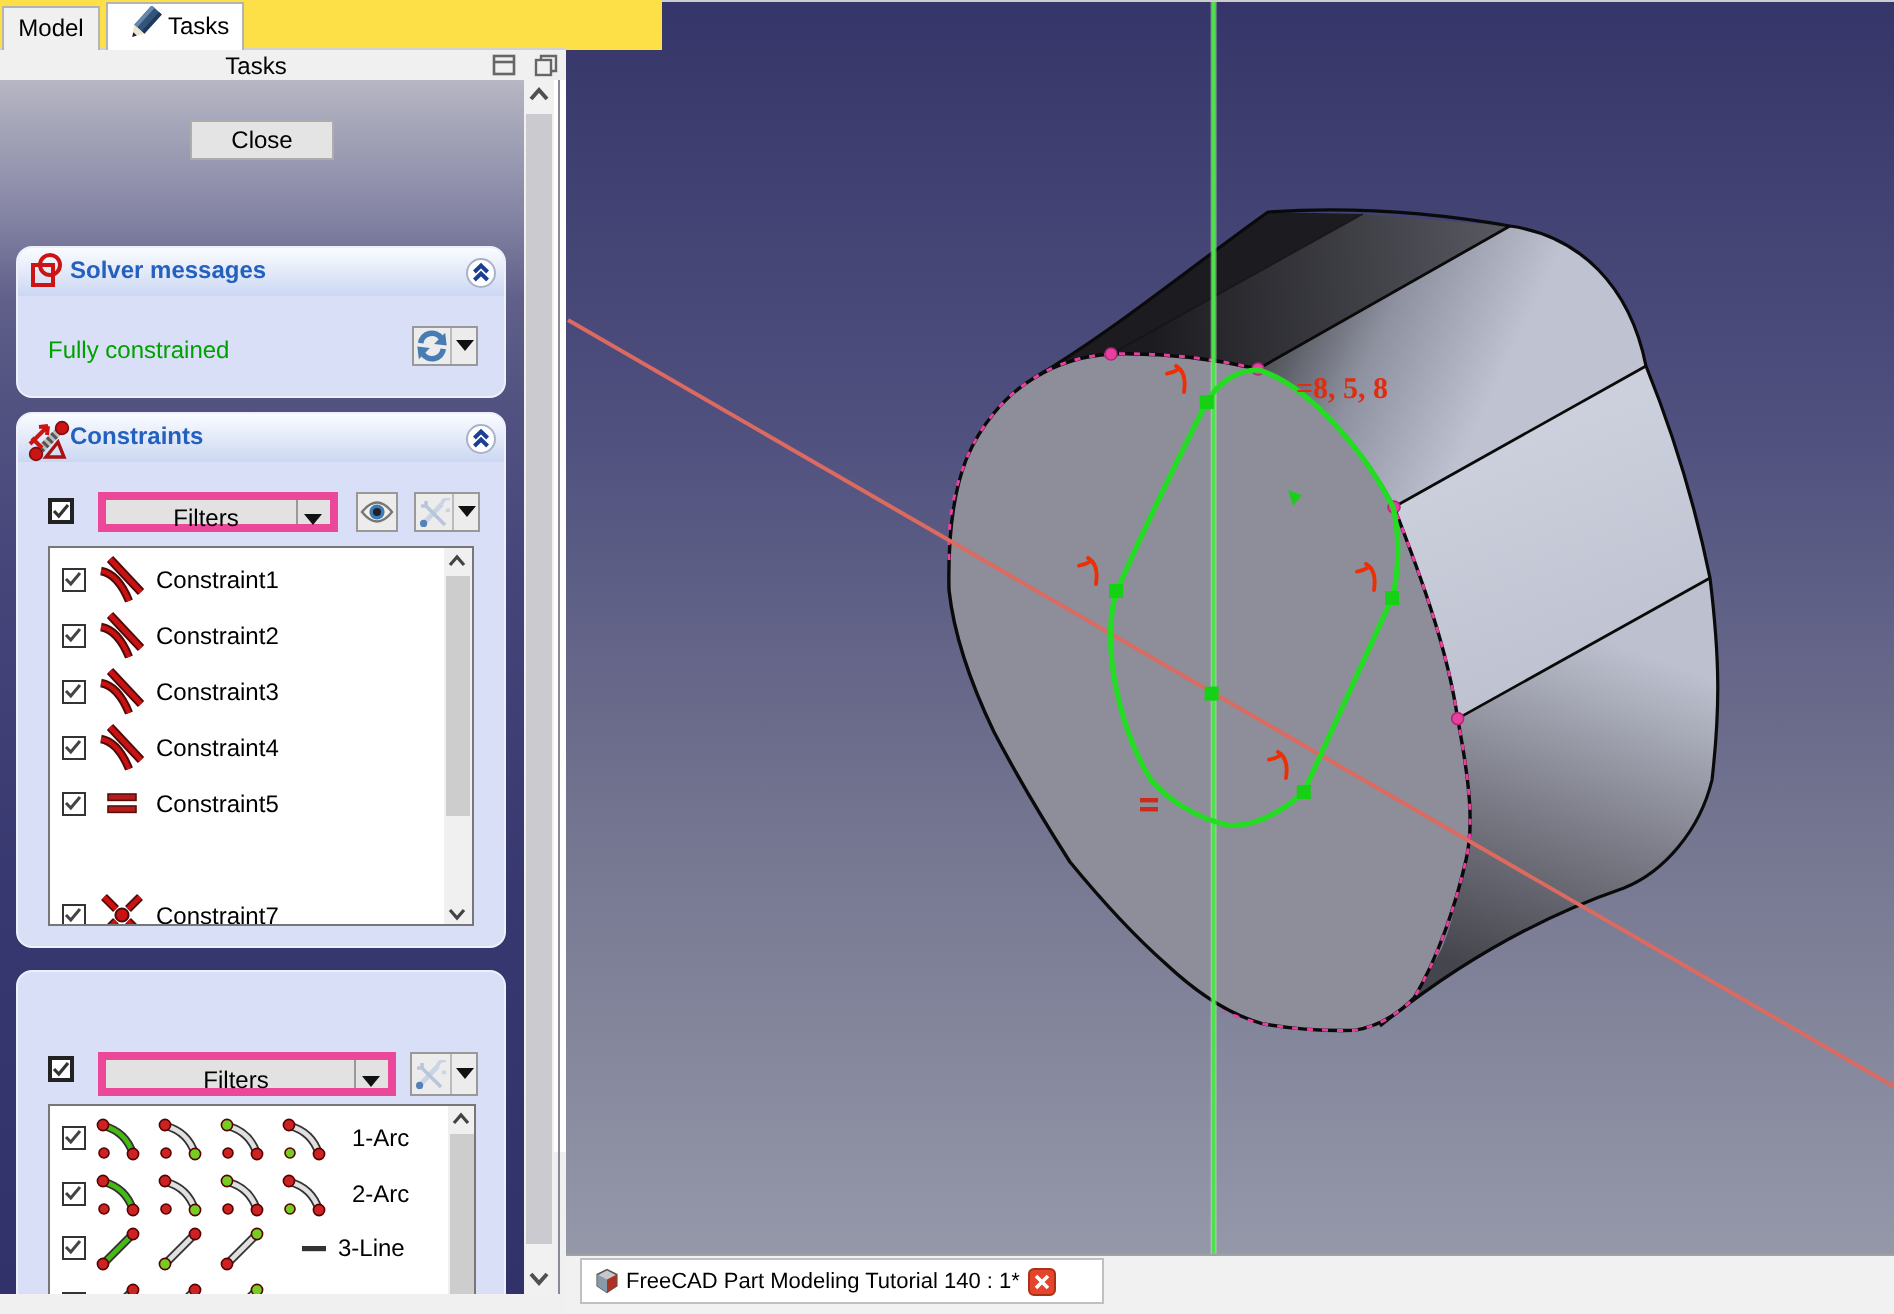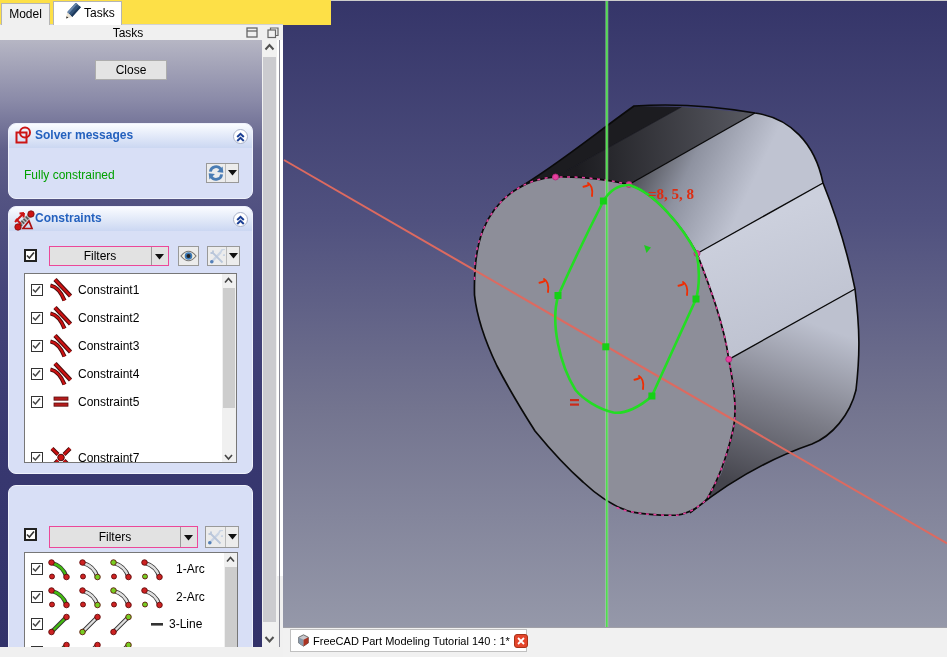--- a/index.html
+++ b/index.html
@@ -29,39 +29,39 @@
 .winbtn { position:absolute; background:#e4e4e4; border:1px solid #adadad; font-size:12px; color:#000; text-align:center; }
 
 
 .tbox { position:absolute; left:8px; width:245px; border-radius:8px; background:#d8dff6; border:1px solid #eef1fb;margin-top:26px; }
 .tbox .hdr { position:absolute; left:0; top:0; width:100%; height:24px; border-radius:7px 7px 0 0;
   background:linear-gradient(to bottom,#fafcff,#cbd7f2); }
 .tbox .hdr .txt { position:absolute; left:26px; top:4px; font-size:12px; font-weight:bold; color:#2461be; }
 .collapse { position:absolute; right:4px; top:5px; width:15px; height:15px; border-radius:50%; background:#fff; border:1px solid #a9b2c9; }
 .checkbox { position:absolute; width:13px; height:13px; background:#fff; border:2px solid #222; }
 .checkbox svg { position:absolute; left:-1px; top:-1px; }
-.combo { position:absolute; background:#e2e2e2; border:1px solid #ec4899; font-size:12px; color:#000; }
+.combo { position:absolute; background:#e2e2e2; border:4px solid #ec4899; font-size:12px; color:#000; }
 .combo .arr { position:absolute; right:0; top:0; width:17px; height:100%; border-left:1px solid #999; }
 .sqbtn { position:absolute; background:#ececec; border:1px solid #999; }
 .listbox { position:absolute; background:#ffffff; border:1px solid #777; overflow:hidden; }
 .lrow { position:absolute; left:0; width:100%; height:28px; }
 .lrow .cb { position:absolute; left:6px; top:8px; width:12px; height:12px; background:#fff; border:1.5px solid #333; }
 .lrow .cb svg { position:absolute; left:0; top:0; }
 .lrow .lbl { position:absolute; left:53px; top:7px; font-size:12px; color:#000; }
 .lscroll { position:absolute; background:#f0f0f0; }
 .lthumb { position:absolute; left:1px; width:12px; background:#cdcdcd; }
 
 
 #viewport { left:283px; top:0; width:664px; height:627px;
   background:linear-gradient(to bottom,#353569 0%, #50517f 35%, #73748f 65%, #9598a9 100%); }
 #topline { left:283px; top:0; width:664px; height:1px; background:#cccccc; }
 
 
 #bottombar { left:283px; top:627px; width:664px; height:30px; background:#f1f1f1; border-top:1px solid #a0a0a8; }
-#doctab { position:absolute; left:7px; top:1px; width:237px; height:23px; background:#ffffff; border:1px solid #c0c0c0; }
+#doctab { position:absolute; left:7px; top:1px; width:262px; height:23px; background:#ffffff; border:1px solid #c0c0c0; }
 #doctab .txt { position:absolute; left:22px; top:5px; font-size:11px; color:#000; white-space:nowrap; }
 #leftstrip { left:0; top:647px; width:283px; height:10px; background:#f0f0f0; }
 </style>
 </head>
 <body>
 <div id="root">
 
   <div class="abs" id="viewport"></div>
   <div class="abs" id="topline"></div>
   <svg class="abs" style="left:283px;top:0" width="664" height="627" viewBox="283 0 664 627" id="vpsvg">

